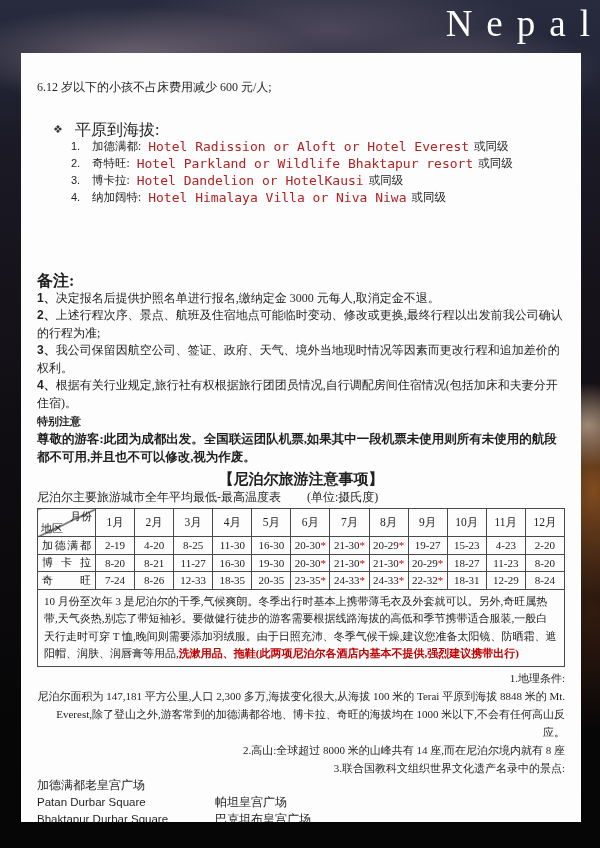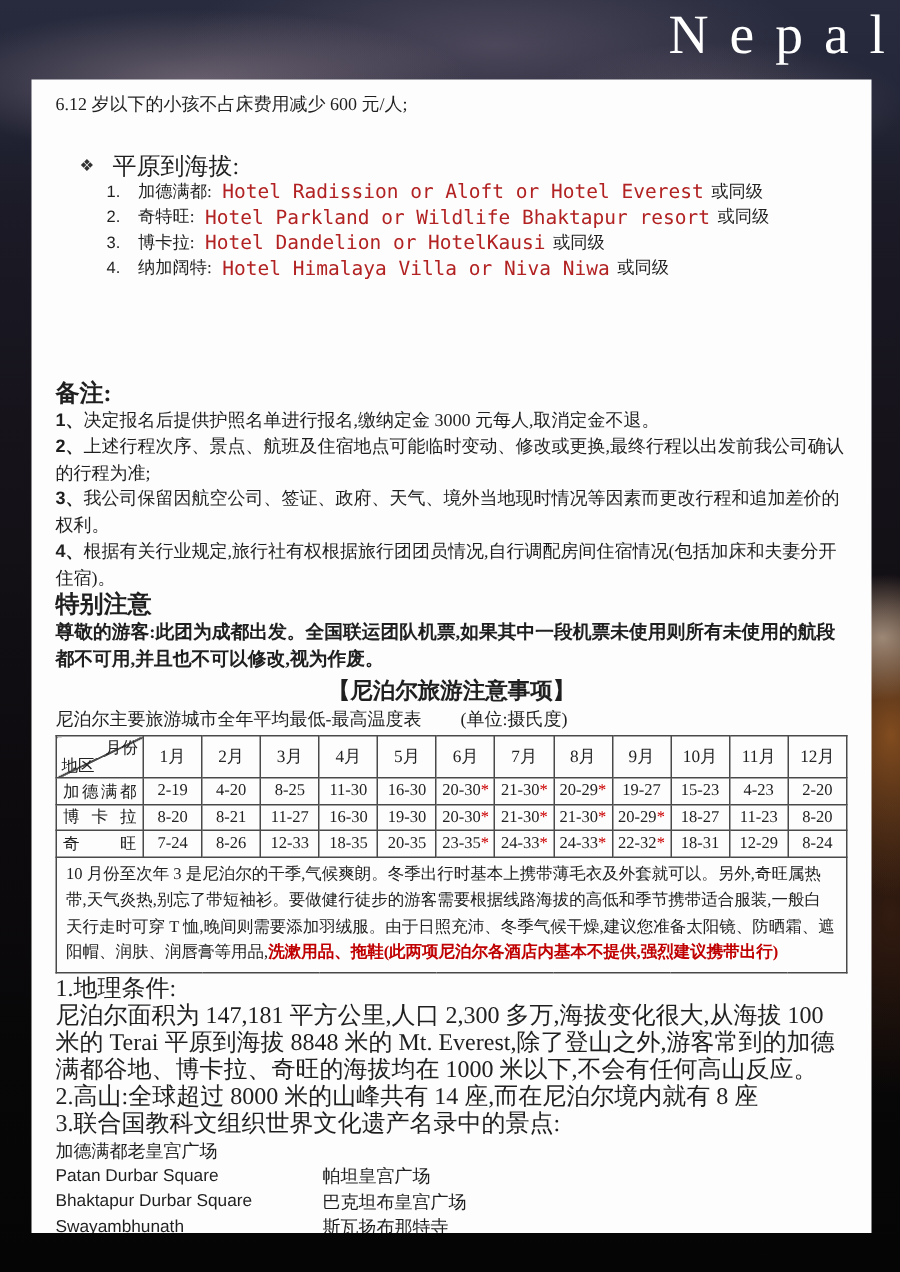--- a/index.html
+++ b/index.html
@@ -20,35 +20,35 @@
       radial-gradient(ellipse 110px 160px at 99% 610px, rgba(90,45,20,.5), transparent 75%),
       linear-gradient(180deg,#272b3d 0px,#242739 60px,#1b1a26 140px,#16131b 280px,#110e13 420px,#0c0a0d 560px,#080708 700px,#060505 848px);
   }
   .brand {
     position:absolute; top:2px; right:-4px;
     color:#ffffff; font-family:"Liberation Serif","DejaVu Serif",serif;
     font-size:37px; font-weight:400; letter-spacing:14px; white-space:nowrap;
   }
   .page {
     position:absolute; left:21px; top:53px; width:560px; height:769px;
-    background:#fdfdfd; padding:8px 16px; color:#1f1f1f; overflow:hidden;
+    background:#fdfdfd; padding:26px 16px; color:#1f1f1f; overflow:hidden;
   }
   .ln { font-size:12px; line-height:17px; }
   .intro { margin-top:0; }
   .hotels-heading { margin-top:25px; margin-left:16px; display:flex; line-height:17px; }
   .bullet { width:22px; font-size:11px; color:#333; }
   .hotel-item { display:flex; margin-left:34px; line-height:17px; font-size:11.5px; }
   .hnum { width:21px; font-family:"Liberation Sans",sans-serif; font-size:11px; }
   .hcity { margin-right:7px; }
   .hred { color:#b22222; font-family:"DejaVu Sans Mono",monospace; font-size:13px; margin-right:5px; white-space:nowrap; }
   .notes { margin-top:66px; }
   .notes-heading { font-weight:bold; font-size:16px; line-height:17.5px; }
   .note-line { font-size:12px; line-height:17.6px; }
   .nnum { font-weight:bold; font-family:"Liberation Sans",sans-serif; }
-  .special-heading { font-weight:bold; font-size:16px; line-height:17.5px; }
+  .special-heading { font-weight:bold; font-size:11px; line-height:17.5px; }
   .special-text { font-weight:bold; font-size:12.5px; line-height:18px; }
   .title { text-align:center; font-weight:bold; font-size:15px; line-height:20px; margin-top:3px; }
   .subtitle { text-align:left; font-size:12px; line-height:16px; }
   .subtitle .unit { margin-left:26px; }
   table.temp { width:100%; border-collapse:collapse; table-layout:fixed; margin-top:3px; }
   table.temp th, table.temp td {
     border:1px solid #4a4a4a; font-weight:normal;
     font-size:11px; text-align:center; padding:1px 0; color:#222;
   }
   table.temp .month-h { font-size:11.5px; height:28px; }
@@ -59,21 +59,21 @@
   .diag .corner-top { position:absolute; top:0px; right:3px; font-size:11px; }
   .diag .corner-bottom { position:absolute; bottom:0px; left:3px; font-size:11px; }
   .region { text-align:justify; text-align-last:justify; padding:0 4px !important; font-size:11.5px; height:17.5px; }
   .star { color:#cc0000; }
   .para-cell {
     text-align:left !important; padding:3px 6px !important;
     font-size:12px; line-height:17.5px;
   }
   .para-red { color:#c00000; font-weight:bold; }
   .geo { margin-top:2px; }
-  .geo-line { font-size:16px; line-height:18px; }
+  .geo-line { font-size:11px; line-height:18px;text-align:right; }
   .heritage-item { display:flex; font-family:"Liberation Sans","DejaVu Sans",sans-serif; font-size:11.5px; line-height:17px; }
   .h-en { min-width:178px; }
   .h-zh { font-family:"Liberation Serif","DejaVu Serif",serif; font-size:12px; }
 </style>
 </head>
 <body>
 
 <div class="sky"></div>
 <div class="brand">Nepal</div>
 

